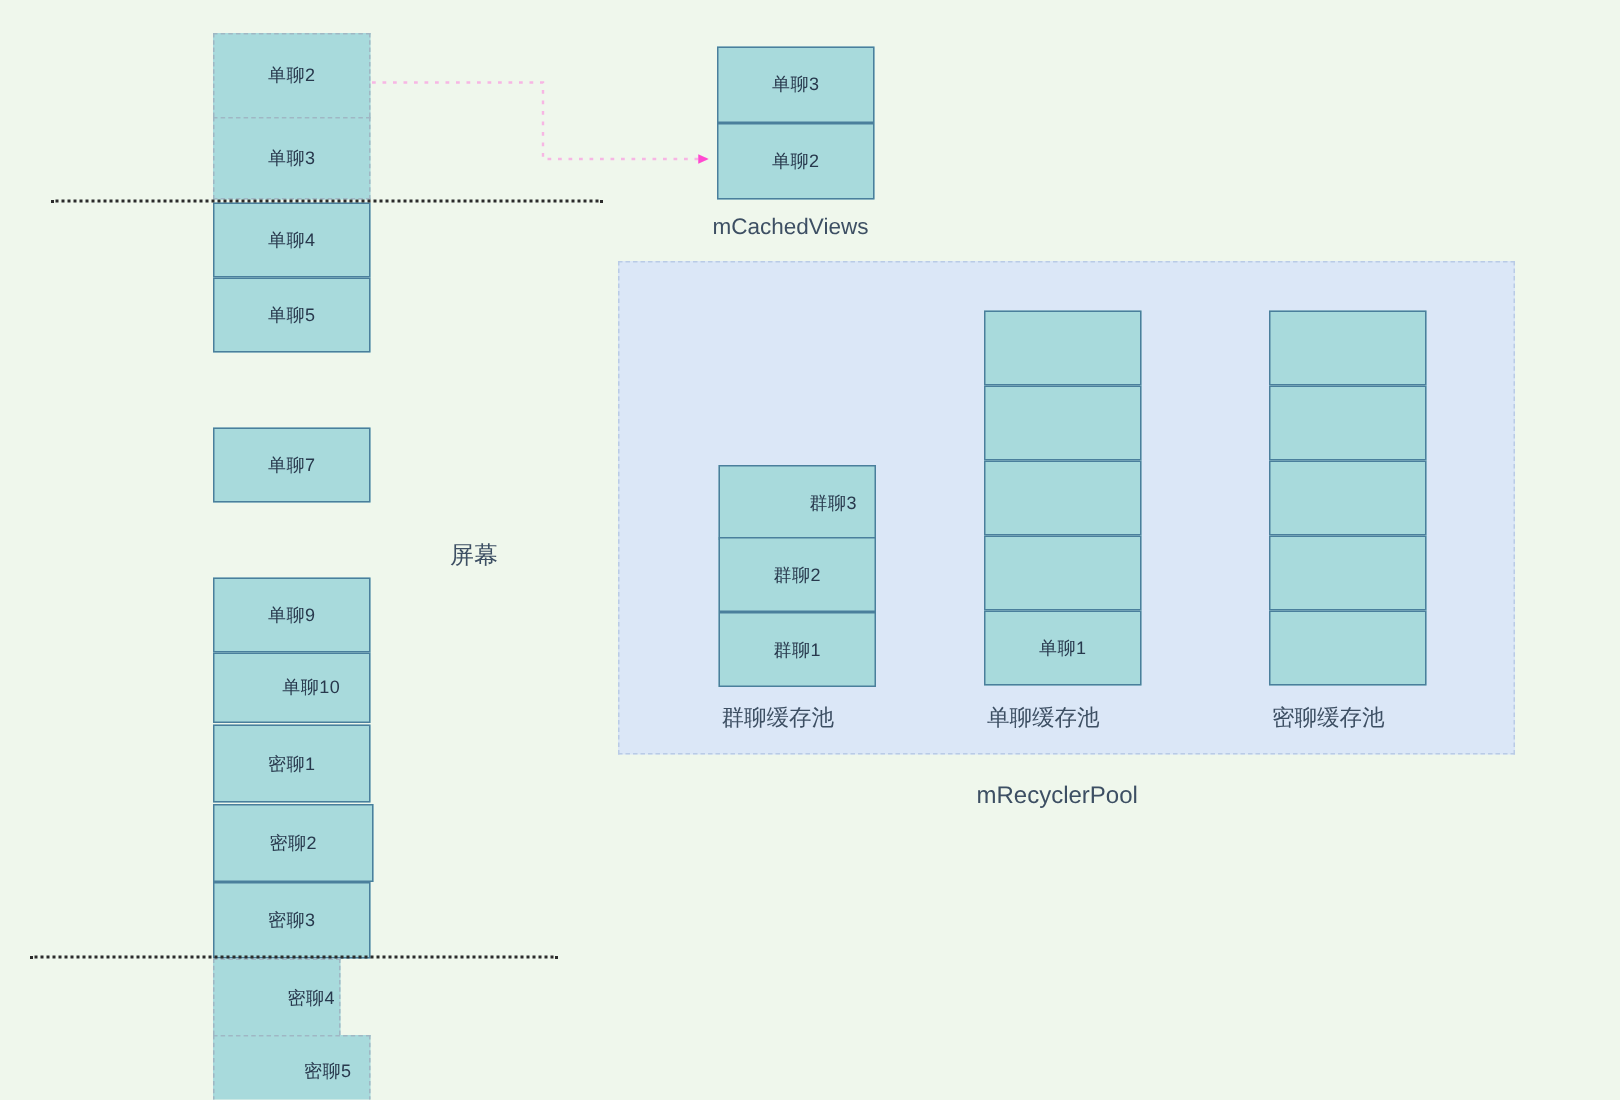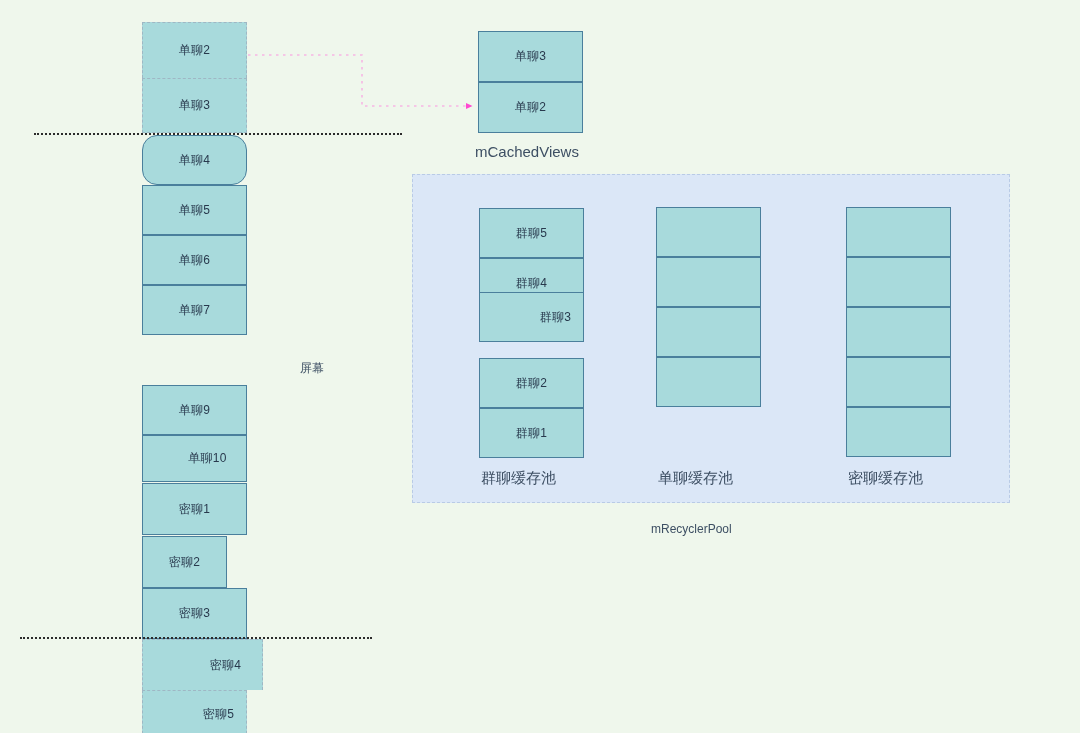--- a/index.html
+++ b/index.html
@@ -35,21 +35,21 @@
   }
 
   
   .label{
     position:absolute;
     color:#3d4f63;
     font-size:15px;
     white-space:nowrap;
   }
   .label.cn{font-size:15px;}
-  .label.big{font-size:12px;}
+  .label.big{font-size:16px;}
 
   
   #cached-col{position:absolute;left:478px;top:15px;width:105px;height:102px;}
 
   
   #pool-box{
     position:absolute;left:412px;top:158px;
     width:598px;height:329px;
     background:#dbe7f7;
     border:1px dashed #b9cbe6;
@@ -67,49 +67,46 @@
 
   <div id="screen-col">
 
     <div class="cell dashed" style="left:0;top:6px;width:105px;height:56px;border-bottom:none;">
       <span>单聊2</span>
     </div>
     <div class="cell dashed" style="left:0;top:62px;width:105px;height:55px;">
       <span>单聊3</span>
     </div>
 
-    <div class="cell solid" style="left:0;top:119px;width:105px;height:50px;border-radius:15px;">
+    <div class="cell solid" style="left:0;top:119px;width:105px;height:50px;">
       <span>单聊4</span>
     </div>
     <div class="cell solid" style="left:0;top:169px;width:105px;height:50px;">
       <span>单聊5</span>
-    </div>
-    <div class="cell solid" style="left:0;top:219px;width:105px;height:50px;">
-      <span>单聊6</span>
     </div>
     <div class="cell solid" style="left:0;top:269px;width:105px;height:50px;">
       <span>单聊7</span>
     </div>
     <div class="cell solid" style="left:0;top:369px;width:105px;height:50px;">
       <span>单聊9</span>
     </div>
     <div class="cell solid" style="left:0;top:419px;width:105px;height:47px;padding-left:26px;">
       <span>单聊10</span>
     </div>
     <div class="cell solid" style="left:0;top:467px;width:105px;height:52px;">
       <span>密聊1</span>
     </div>
-    <div class="cell solid" style="left:0;top:520px;width:85px;height:52px;">
+    <div class="cell solid" style="left:0;top:520px;width:107px;height:52px;">
       <span>密聊2</span>
     </div>
     <div class="cell solid" style="left:0;top:572px;width:105px;height:51px;">
       <span>密聊3</span>
     </div>
 
-    <div class="cell dashed" style="left:0;top:623px;width:121px;height:51px;border-bottom:none;padding-left:46px;">
+    <div class="cell dashed" style="left:0;top:623px;width:85px;height:51px;border-bottom:none;padding-left:46px;">
       <span>密聊4</span>
     </div>
     <div class="cell dashed" style="left:0;top:674px;width:105px;height:49px;padding-left:48px;">
       <span>密聊5</span>
     </div>
   </div>
 
   <div class="guide" style="left:34px;top:117px;width:368px;"></div>
   <div class="guide" style="left:20px;top:621px;width:352px;"></div>
 
@@ -121,27 +118,21 @@
     </div>
     <div class="cell solid" style="left:0;top:51px;width:105px;height:51px;">
       <span>单聊2</span>
     </div>
   </div>
   <div class="label" style="left:475px;top:127px;">mCachedViews</div>
 
   <div id="pool-box">
 
     <div class="pool-col" style="left:66px;top:33px;">
-      <div class="cell solid" style="left:0;top:0;width:105px;height:50px;">
-        <span>群聊5</span>
-      </div>
-      <div class="cell solid" style="left:0;top:50px;width:105px;height:50px;">
-        <span>群聊4</span>
-      </div>
-      <div class="cell solid" style="left:0;top:84px;width:105px;height:50px;padding-left:48px;">
+      <div class="cell solid" style="left:0;top:102px;width:105px;height:50px;padding-left:48px;">
         <span>群聊3</span>
       </div>
       <div class="cell solid" style="left:0;top:150px;width:105px;height:50px;">
         <span>群聊2</span>
       </div>
       <div class="cell solid" style="left:0;top:200px;width:105px;height:50px;">
         <span>群聊1</span>
       </div>
     </div>
     <div class="label cn" style="left:68px;top:294px;">群聊缓存池</div>
@@ -151,20 +142,23 @@
         <span></span>
       </div>
       <div class="cell solid" style="left:0;top:50px;width:105px;height:50px;">
         <span></span>
       </div>
       <div class="cell solid" style="left:0;top:100px;width:105px;height:50px;">
         <span></span>
       </div>
       <div class="cell solid" style="left:0;top:150px;width:105px;height:50px;">
         <span></span>
+      </div>
+      <div class="cell solid" style="left:0;top:200px;width:105px;height:50px;">
+        <span>单聊1</span>
       </div>
     </div>
     <div class="label cn" style="left:245px;top:294px;font-family:Liberation Mono, monospace;">单聊缓存池</div>
 
     <div class="pool-col" style="left:433px;top:32px;">
       <div class="cell solid" style="left:0;top:0;width:105px;height:50px;">
         <span></span>
       </div>
       <div class="cell solid" style="left:0;top:50px;width:105px;height:50px;">
         <span></span>

